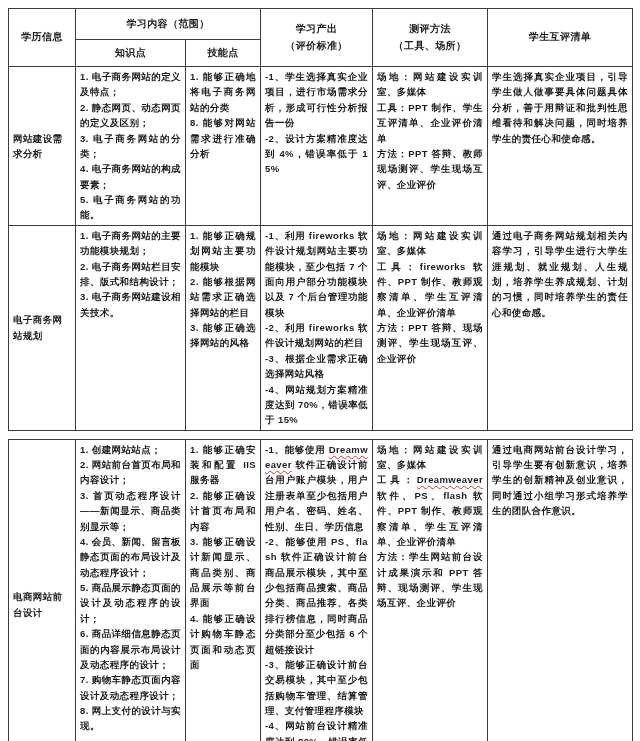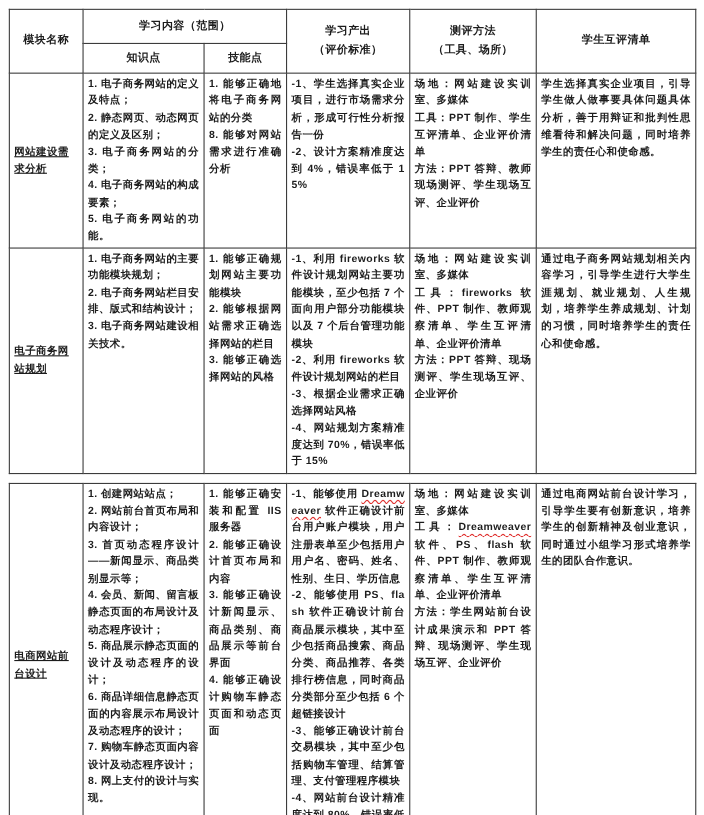--- a/index.html
+++ b/index.html
@@ -37,21 +37,20 @@
   th{
     text-align:center;
     vertical-align:middle;
     font-size:10px;
     white-space:pre-line;
     word-break:keep-all;
   }
   td.module{
     vertical-align:middle;
     text-align:left;
-    text-decoration:underline;
   }
   .sp{
     text-decoration:underline wavy #e0312f;
     text-decoration-skip-ink:none;
     text-underline-offset:2px;
   }
 </style>
 </head>
 <body>
 
@@ -61,21 +60,21 @@
     <colgroup>
       <col style="width:67px">
         <col style="width:110px">
         <col style="width:75px">
       <col style="width:112px">
         <col style="width:115px">
         <col style="width:145px">
     </colgroup>
     <tbody>
         <tr>
-      <th rowspan="2">模块名称</th>
+      <th rowspan="2">学历信息</th>
       <th colspan="2" style="height:26px">学习内容（范围）</th>
       <th rowspan="2">学习产出
 （评价标准）</th>
       <th rowspan="2">测评方法
 （工具、场所）</th>
       <th rowspan="2">学生互评清单</th>
     </tr>
     <tr>
       <th style="height:22px">知识点</th>
       <th>技能点</th>

